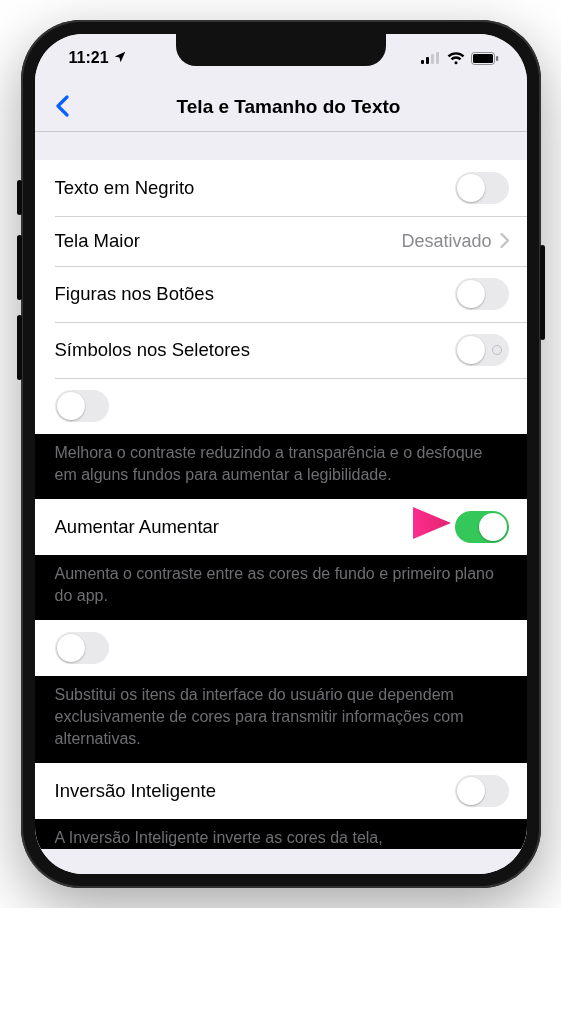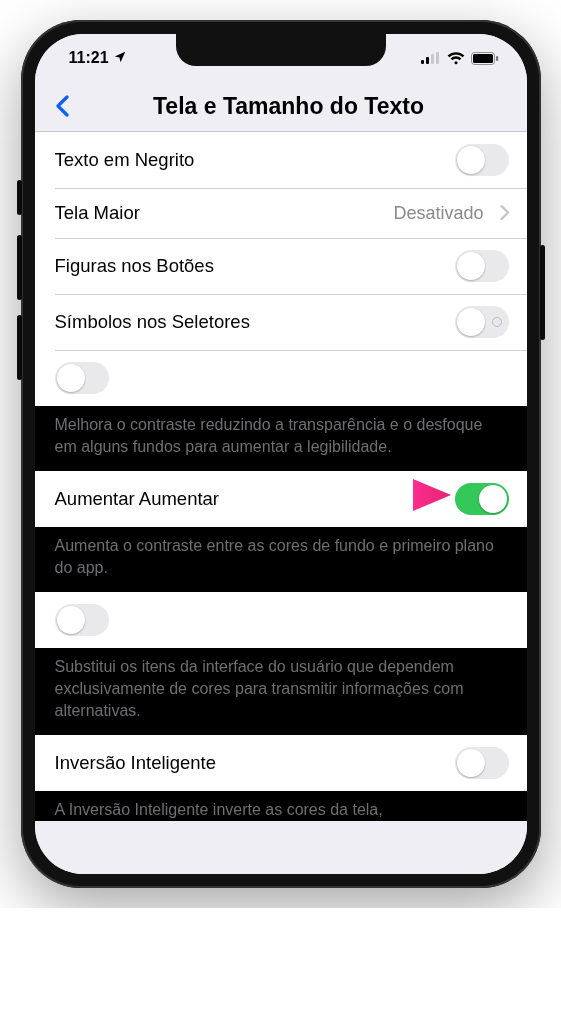--- a/index.html
+++ b/index.html
@@ -83,52 +83,52 @@
     left: 12px;
     top: 50%;
     transform: translateY(-50%);
     color: #0a60ff;
     font-size: 30px;
     font-weight: 500;
     padding: 0 8px;
     line-height: 1;
   }
   .nav-title {
-    font-size: 23px;
+    font-size: 19px;
     font-weight: 700;
     color: #000;
     margin-left: 16px;
   }
   .content {
     height: calc(100% - 98px);
     overflow: hidden;
     background: #efeef4;
   }
   .group { background: #fff; }
-  .group.first { }
+  .group.first { margin-top: 28px; }
   .row {
     min-height: 50px;
     padding: 12px 18px 12px 20px;
     display: flex;
     align-items: center;
     justify-content: space-between;
     position: relative;
     font-size: 18.5px;
     color: #000;
   }
   .row + .row::before {
     content: "";
     position: absolute;
     top: 0; left: 20px; right: 0; height: 0.5px;
     background: #d3d2d7;
   }
   .row .right {
     display: flex;
     align-items: center;
-    gap: 16px;
+    gap: 8px;
     color: #8a8a8f;
     font-size: 18px;
   }
   .chev {
     color: #c4c4c8;
     font-size: 20px;
     font-weight: 600;
   }
   .toggle {
     width: 54px;

